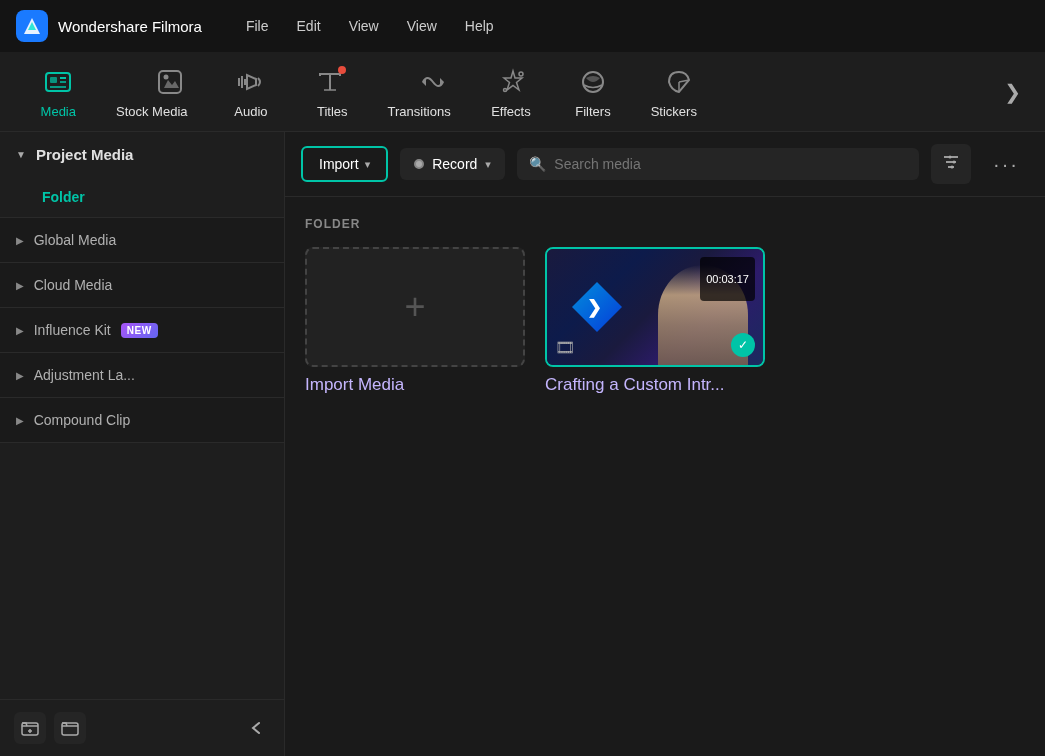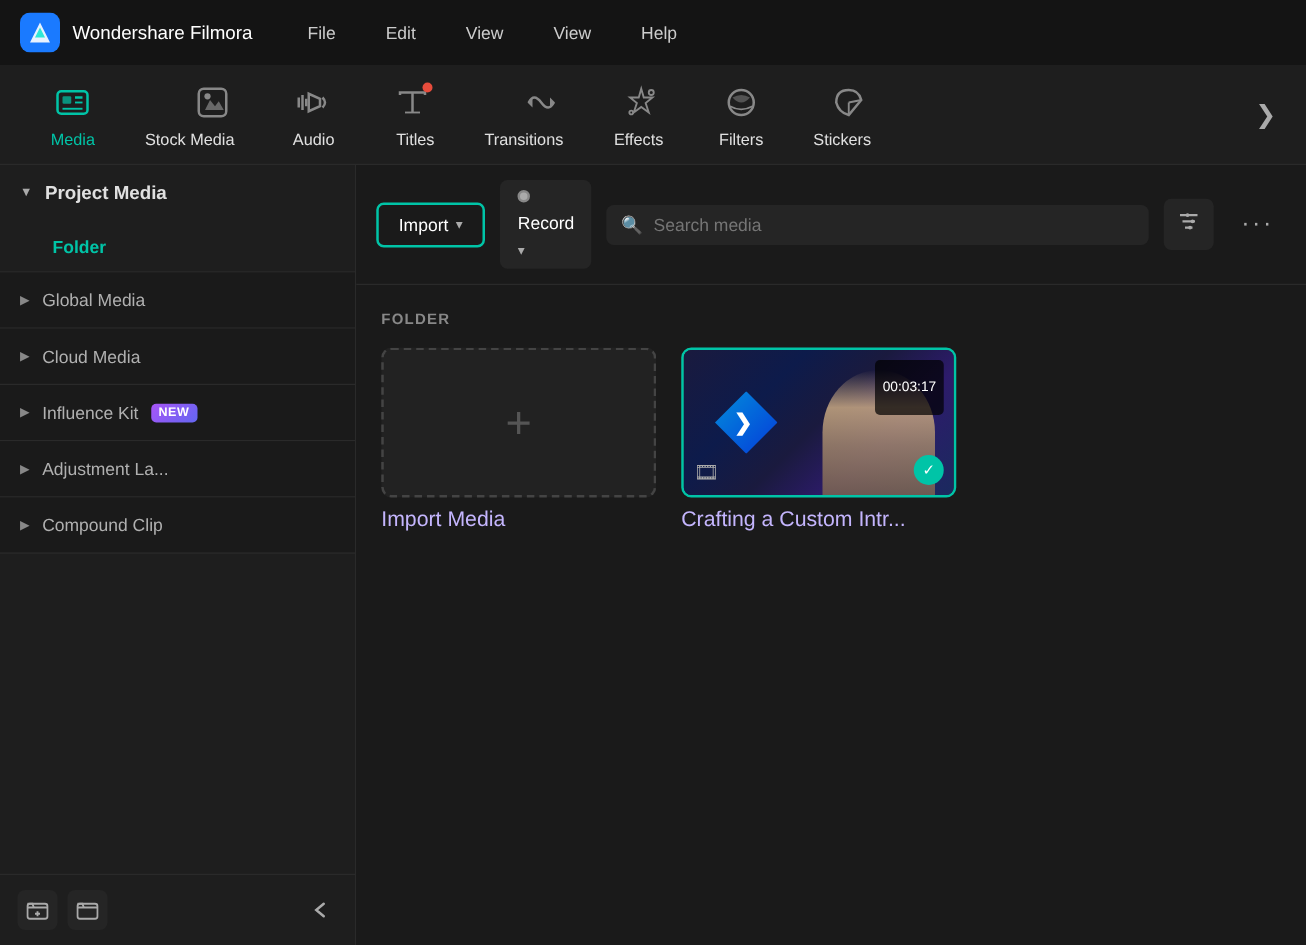--- a/index.html
+++ b/index.html
@@ -30,21 +30,21 @@
       width: 32px;
       height: 32px;
     }
     #app-name {
       font-size: 15px;
       font-weight: 500;
       color: #ffffff;
     }
     #menu-bar {
       display: flex;
-      gap: 16px;
+      gap: 4px;
       margin-left: 8px;
     }
     .menu-item {
       padding: 6px 12px;
       font-size: 14px;
       color: #cccccc;
       cursor: pointer;
       border-radius: 4px;
     }
 
@@ -225,29 +225,28 @@
       font-size: 14px;
       font-weight: 500;
       cursor: pointer;
     }
     .import-btn .chevron {
       font-size: 11px;
       color: #aaa;
     }
     .record-btn {
       display: flex;
-      align-items: flex-start;
+      align-items: center;
       gap: 8px;
       padding: 8px 14px;
       background: #252525;
       border-radius: 6px;
       color: #fff;
       font-size: 14px;
       cursor: pointer;
-      flex-direction: column;
     }
     .record-dot {
       width: 10px;
       height: 10px;
       background: #aaa;
       border-radius: 50%;
       border: 2px solid #888;
     }
     .record-chevron { font-size: 11px; color: #aaa; }
     .search-box {

